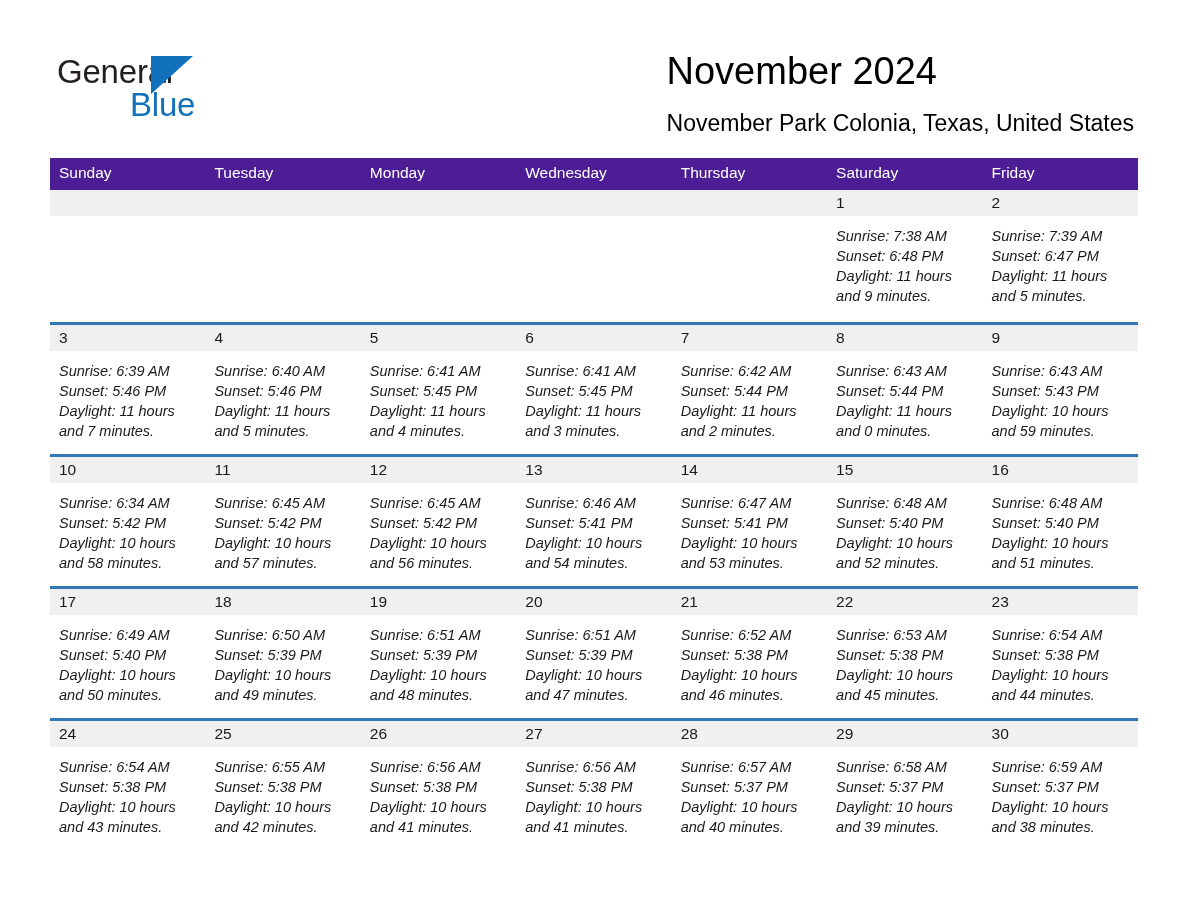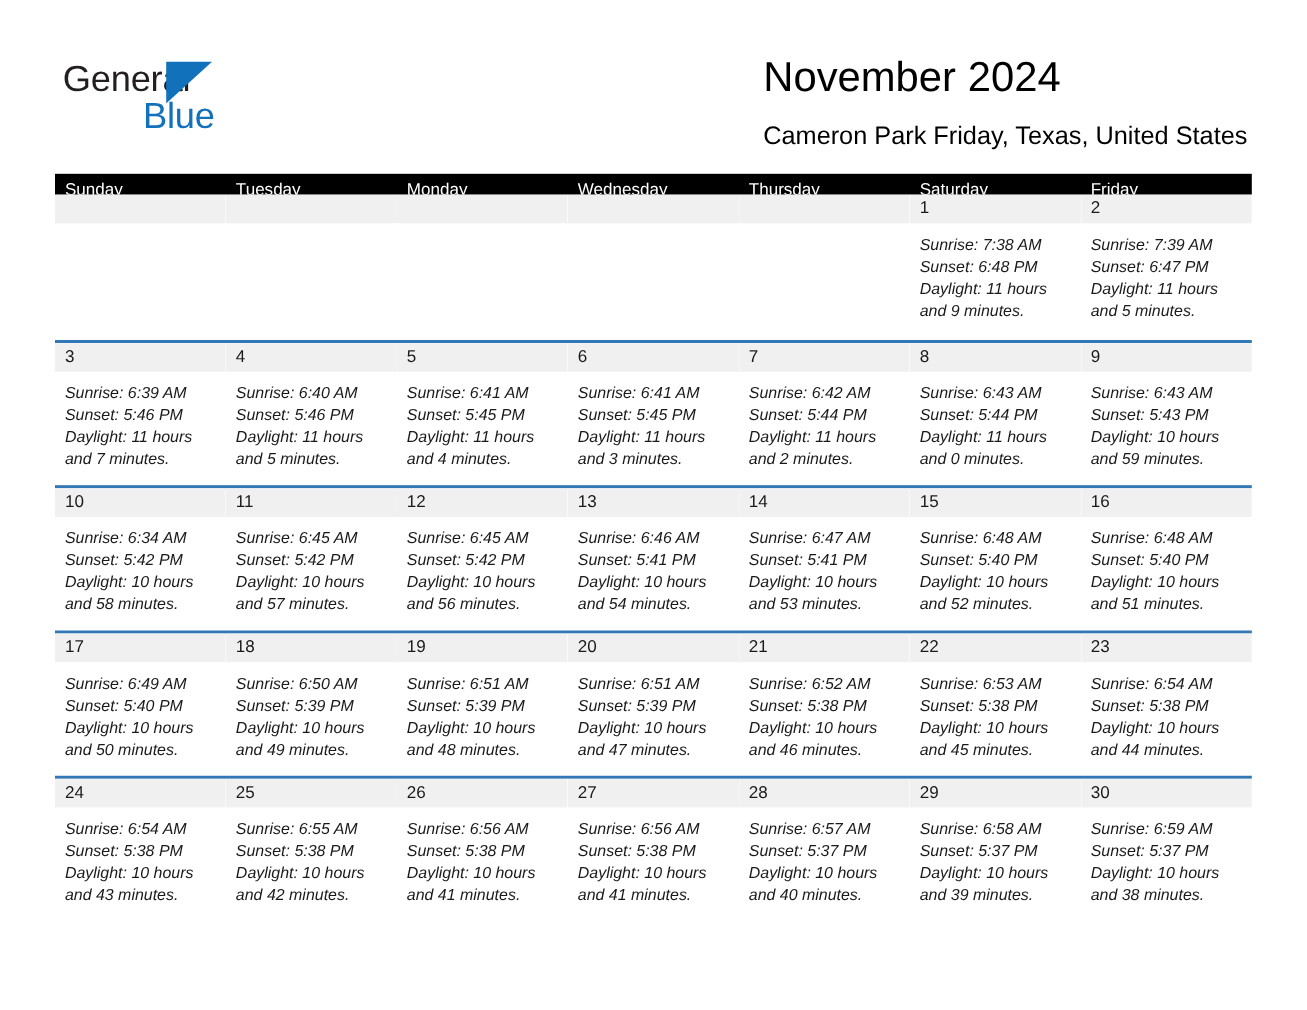--- a/index.html
+++ b/index.html
@@ -89,22 +89,22 @@
 
   
   .calendar {
     position: absolute;
     left: 50px;
     top: 158px;
     width: 1088px;
   }
   .weekday-row {
     display: flex;
-    background: #000000;
-    height: 19px;
+    background: #4c1d95;
+    height: 32px;
   }
   .weekday {
     flex: 1 1 0;
     color: #ffffff;
     font-size: 15.5px;
     line-height: 29px;
     padding-left: 9px;
     box-sizing: border-box;
     white-space: nowrap;
     overflow: hidden;
@@ -161,21 +161,21 @@
     <div class="logo">
       <span class="logo-general">General</span>
       <svg class="logo-tri" viewBox="0 0 42 38">
         <polygon points="0,0 42,38 0,38" fill="#1271bb" transform="translate(0,0) scale(1,-1) translate(0,-38)"></polygon>
       </svg>
       <span class="logo-blue">Blue</span>
     </div>
 
     <div class="title-block">
       <h1 class="cal-title">November 2024</h1>
-      <h2 class="cal-subtitle">Cameron Park Friday, Texas, United States</h2>
+      <h2 class="cal-subtitle">November Park Colonia, Texas, United States</h2>
     </div>
 
   </div>
 
   <div class="calendar">
     <div class="weekday-row" id="weekday-row">
         <div class="weekday">Sunday</div>
         <div class="weekday">Tuesday</div>
         <div class="weekday">Monday</div>
         <div class="weekday">Wednesday</div>

